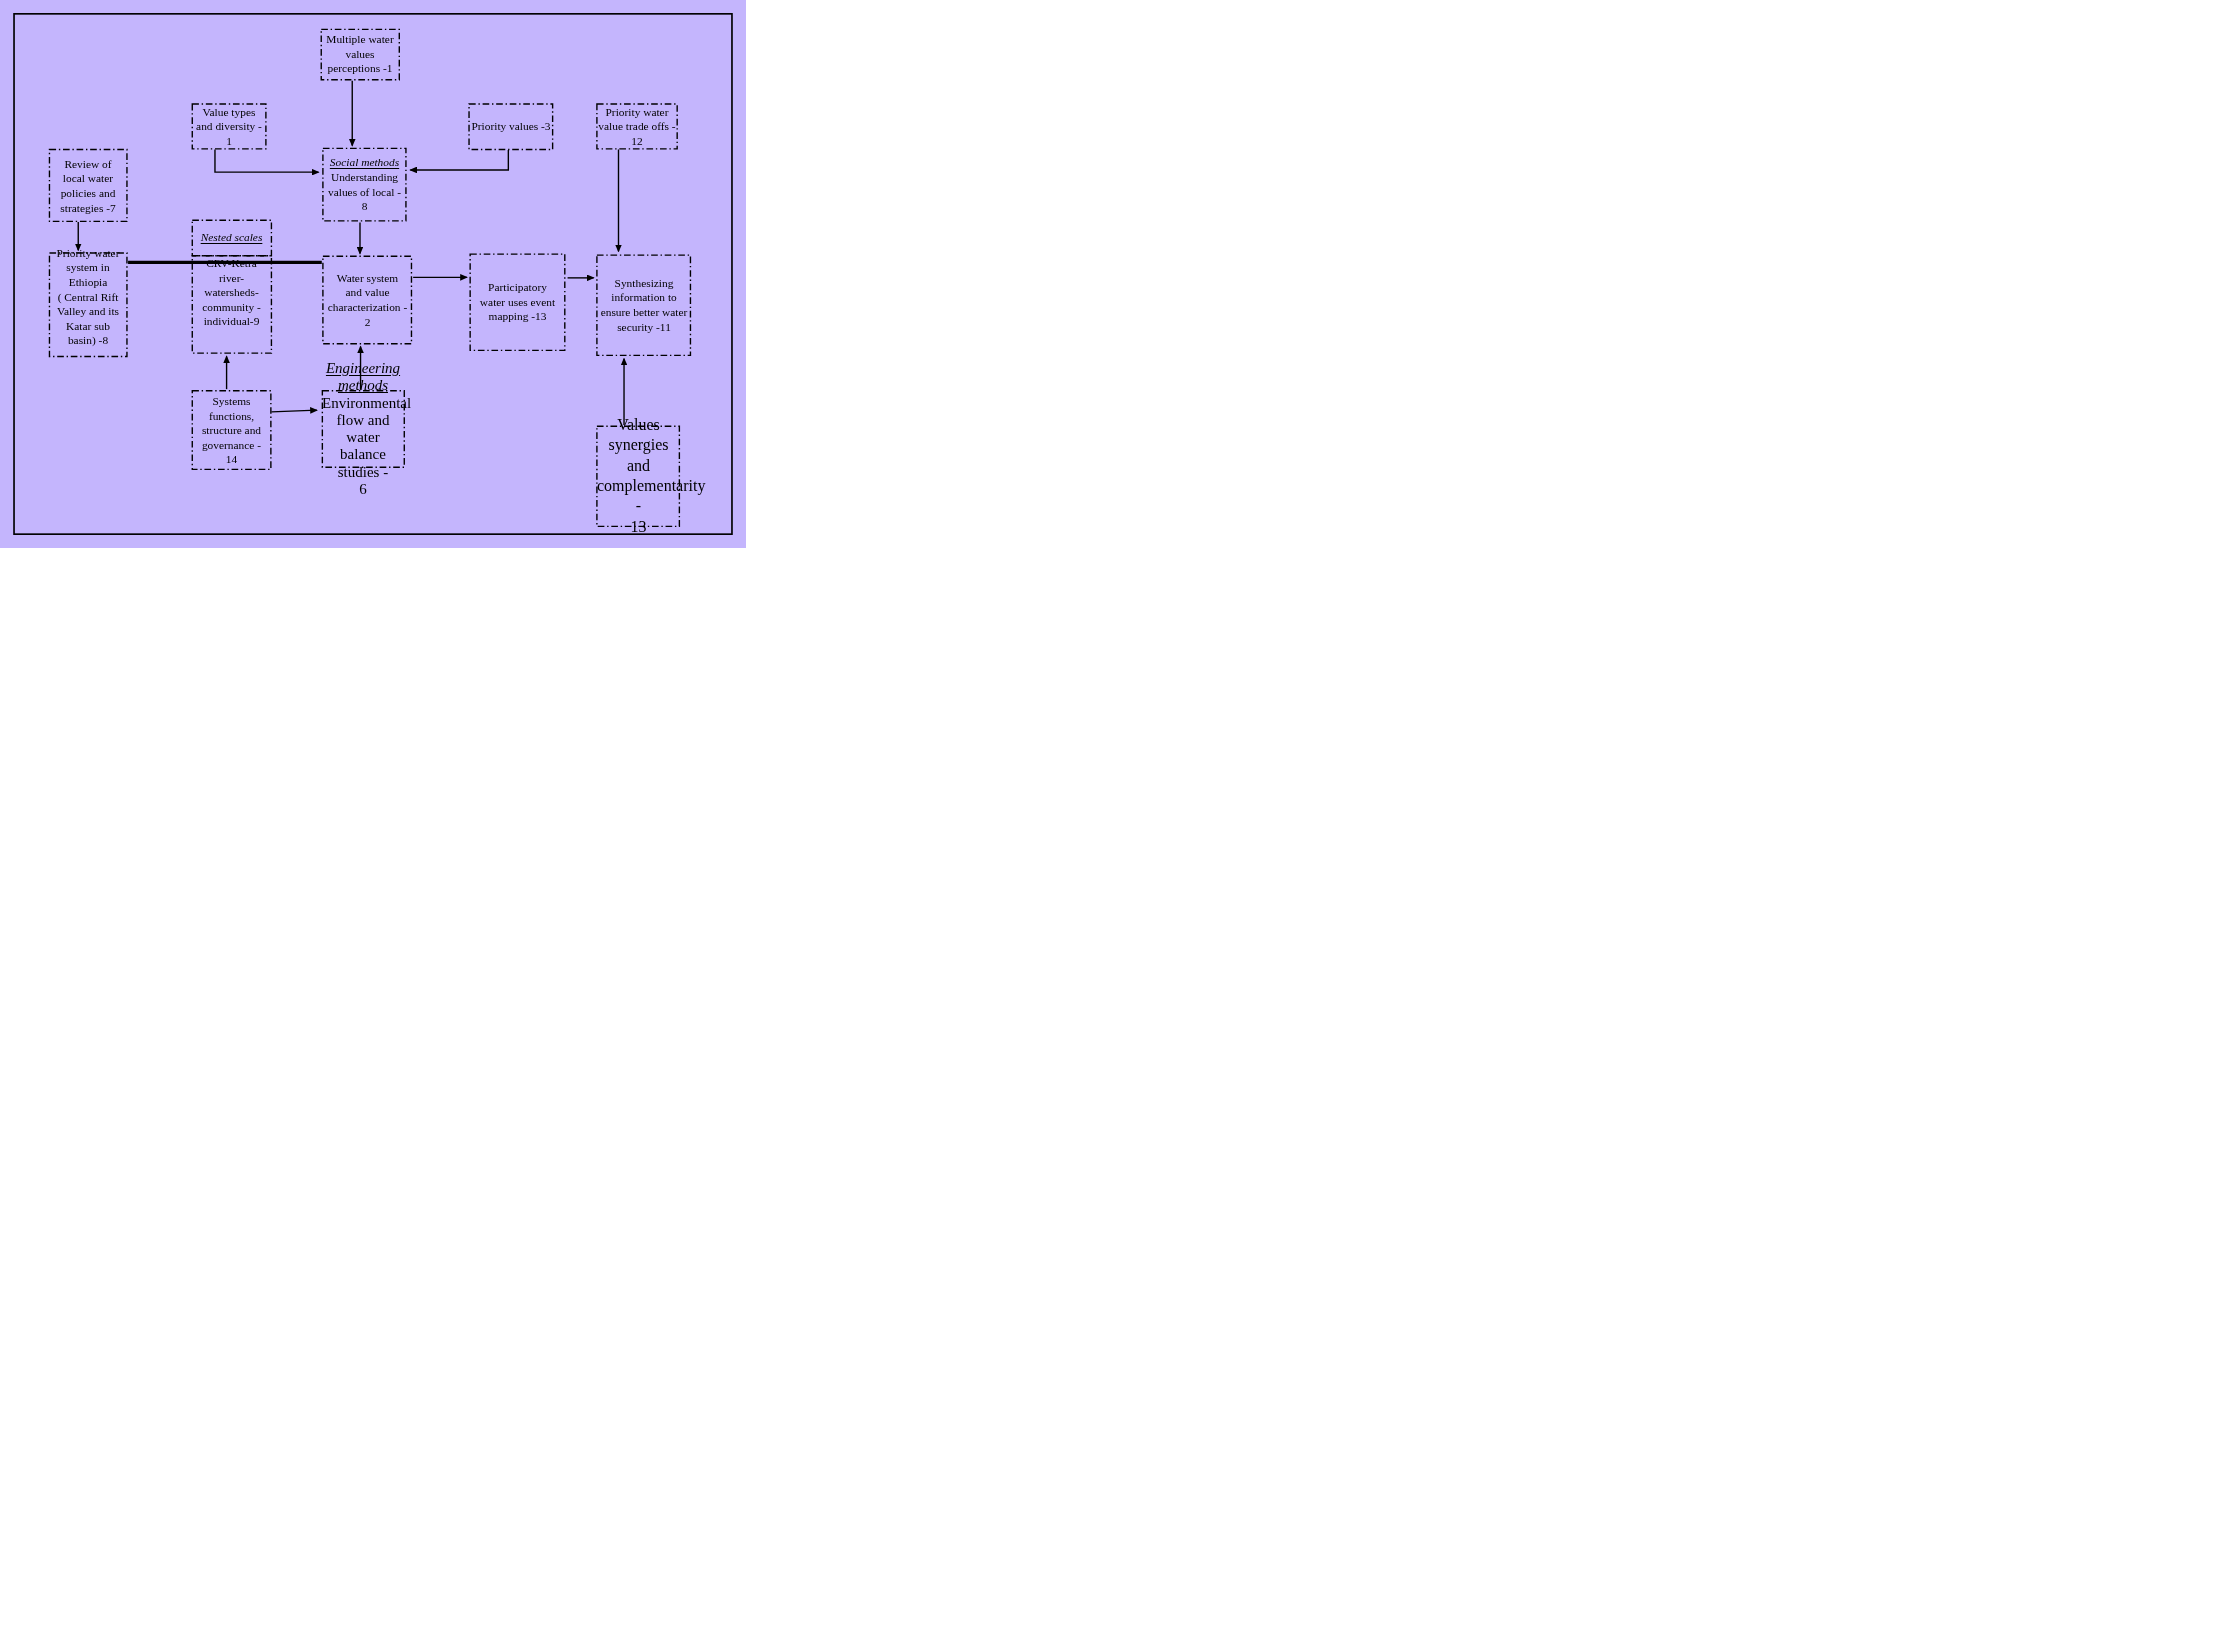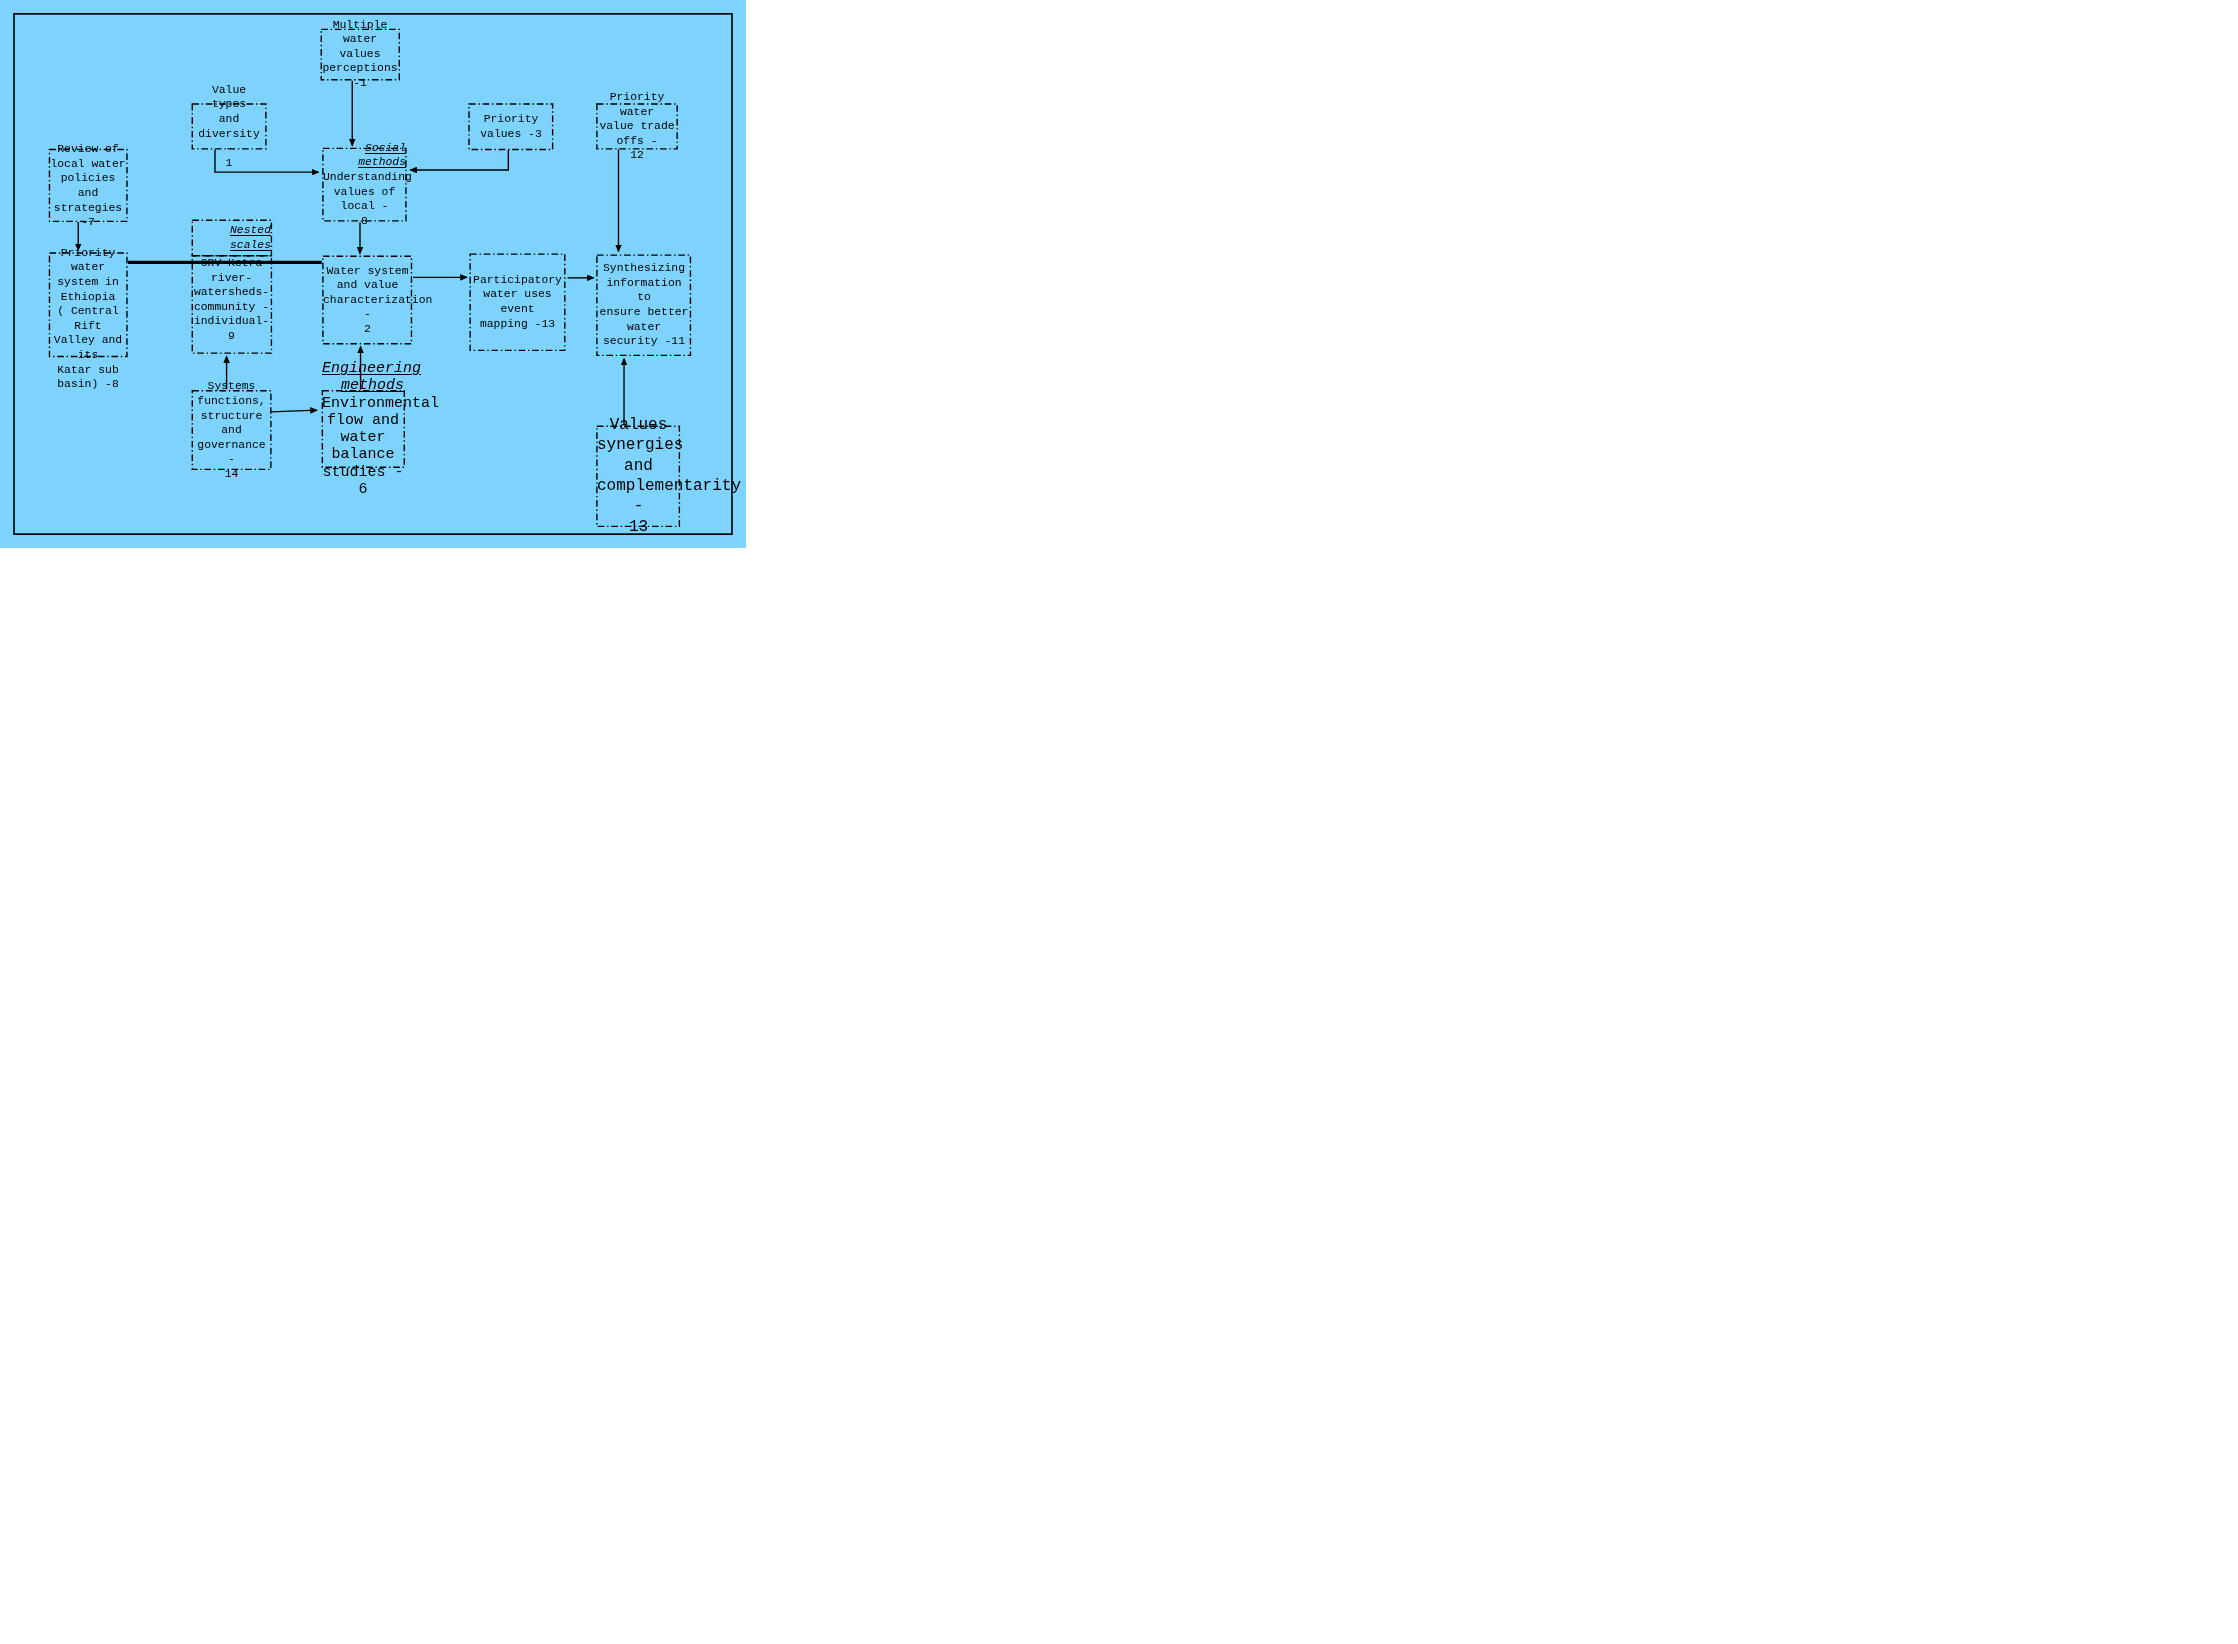--- a/index.html
+++ b/index.html
@@ -1,20 +1,20 @@
 <!DOCTYPE html>
 <html style="font-size:8.9px"><head>
 <meta charset="utf-8">
 <style>
   html,body{margin:0;padding:0;background:#fff;}
   #canvas{
     position:relative;
     width:746px;height:548px;
-    background:#7dd3fc;
-    font-family:Liberation Mono, monospace;
+    background:#c4b5fd;
+    font-family:Liberation Serif, serif;
     color:#000;
   }
   #wires{position:absolute;left:0;top:0;width:746px;height:548px;}
   .box{
     position:absolute;
     box-sizing:border-box;
     display:flex;flex-direction:column;
     justify-content:center;align-items:center;
     text-align:center;
   }
@@ -25,21 +25,20 @@
     width:100%;
   }
   .boxtitle{
     font-size:11.4px;
     line-height:1.28;
     font-style:italic;
     text-decoration:underline;
     text-underline-offset:1.7px;
     white-space:pre-line;
     width:100%;
-    text-align:right;
   }
   .top-align{justify-content:flex-start;}
   .b8 .txt{margin-top:-7.2px;}
   .b9{}
   .b6 .txt,.b6 .boxtitle{font-size:15px;line-height:1.15;}
   .b13 .txt{font-size:16px;}
 </style>
 </head>
 <body>
 

